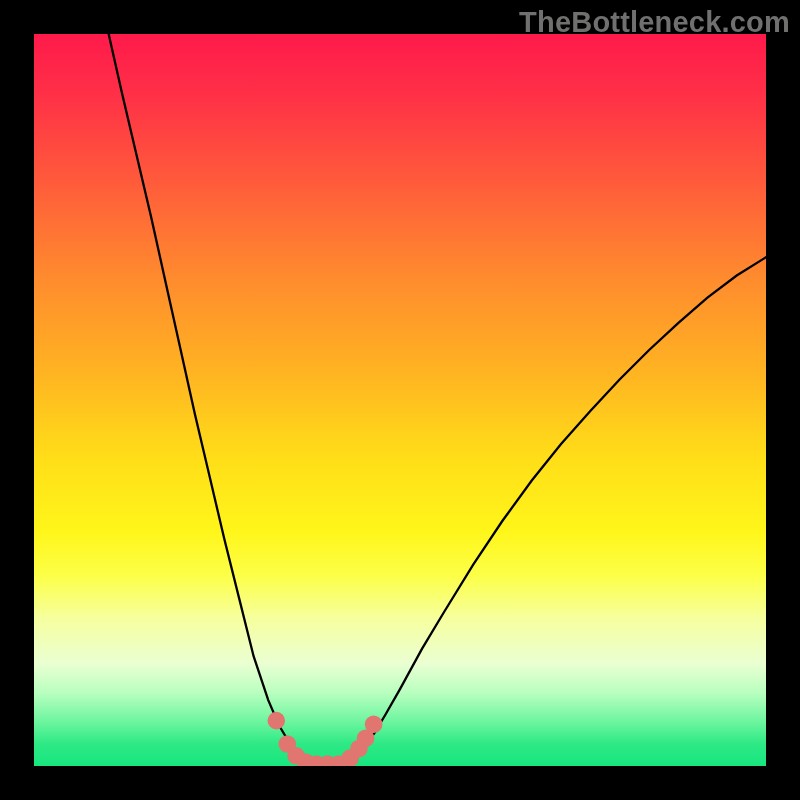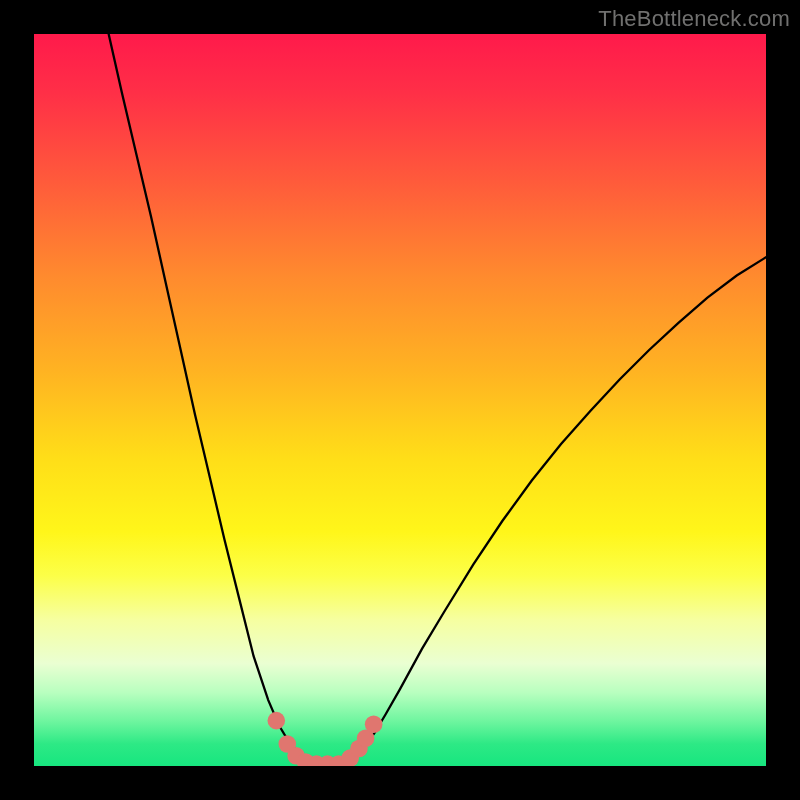--- a/index.html
+++ b/index.html
@@ -36,22 +36,22 @@
       #b8ffbf 90%,
       #6cf59e 94%,
       #2de985 97%,
       #17e67f 100%);
   }
   .watermark {
     position: absolute;
     top: 6px;
     right: 10px;
     font-family: Arial, Helvetica, sans-serif;
-    font-size: 22px;
-    font-weight: 400;
+    font-size: 29px;
+    font-weight: 700;
     color: #70706f;
     letter-spacing: 0.2px;
     user-select: none;
   }
   svg.curves {
     position: absolute;
     left: 0;
     top: 0;
     width: 732px;
     height: 732px;

